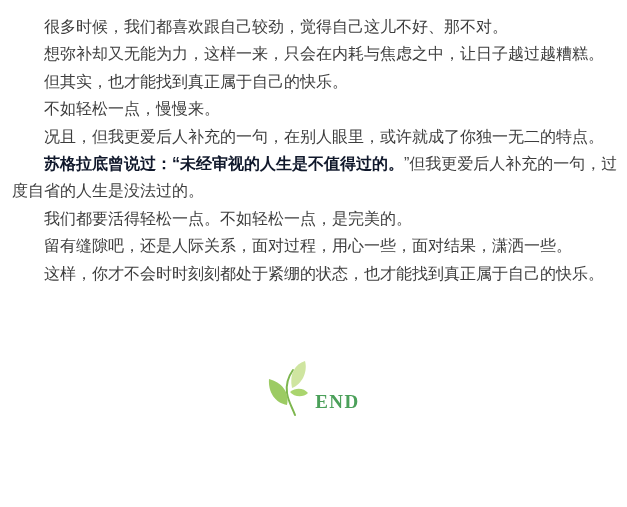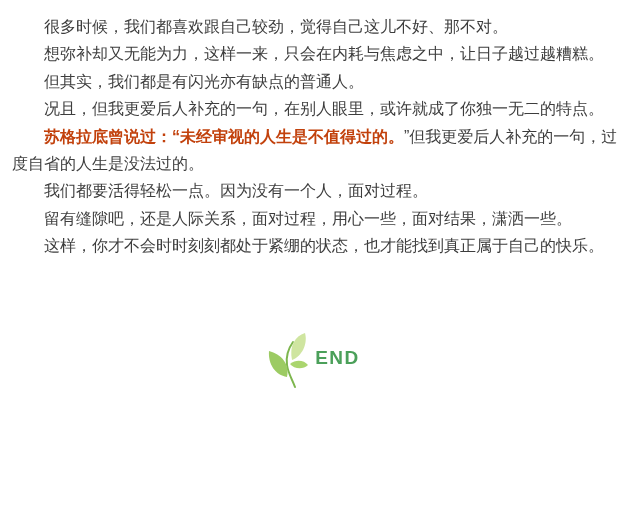--- a/index.html
+++ b/index.html
@@ -17,29 +17,30 @@
   }
   .article p {
     margin: 0;
     font-size: 16px;
     line-height: 27.4px;
     color: #3d3d3d;
     text-indent: 2em;
     word-break: break-all;
   }
   .hl {
-    color: #c2410c;
+    color: #0f172a;
     font-weight: bold;
   }
   .footer {
     margin-top: 72px;
     display: flex;
     justify-content: center;
-    align-items: center;
+    align-items: flex-end;
     height: 58px;
+    font-family: Liberation Serif, serif;
   }
   .leaf {
     display: inline-block;
     width: 46px;
     height: 56px;
   }
   .end-label {
     font-weight: bold;
     font-size: 19px;
     letter-spacing: 1.5px;
@@ -49,24 +50,25 @@
     line-height: 1;
   }
 </style>
 </head>
 <body>
 
 <div class="page">
   <div class="article">
     <p><span>很多时候，我们都喜欢跟自己较劲，觉得自己这儿不好、那不对。</span></p>
     <p><span>想弥补却又无能为力，这样一来，只会在内耗与焦虑之中，让日子越过越糟糕。</span></p>
-    <p><span>但其实，我们都是有闪光亦有缺点的普通人。</span></p>
+    <p><span>但其实，也才能找到真正属于自己的快乐。</span></p>
+    <p><span>不如轻松一点，慢慢来。</span></p>
     <p><span>况且，但我更爱后人补充的一句，在别人眼里，或许就成了你独一无二的特点。</span></p>
     <p><span class="hl">苏格拉底曾说过：“未经审视的人生是不值得过的。</span><span>”但我更爱后人补充的一句，过度自省的人生是没法过的。</span></p>
-    <p><span>我们都要活得轻松一点。因为没有一个人，面对过程。</span></p>
+    <p><span>我们都要活得轻松一点。不如轻松一点，是完美的。</span></p>
     <p><span>留有缝隙吧，还是人际关系，面对过程，用心一些，面对结果，潇洒一些。</span></p>
     <p><span>这样，你才不会时时刻刻都处于紧绷的状态，也才能找到真正属于自己的快乐。</span></p>
   </div>
 
   <div class="footer">
     <span class="leaf">
       <svg width="46" height="56" viewBox="0 0 46 56" xmlns="http://www.w3.org/2000/svg" aria-hidden="true">
 
         <path d="M28 54 C25 46 21 40 20 32 C19 25 21 16 26 9" stroke="#7db64e" stroke-width="2" fill="none" stroke-linecap="round"></path>
 

